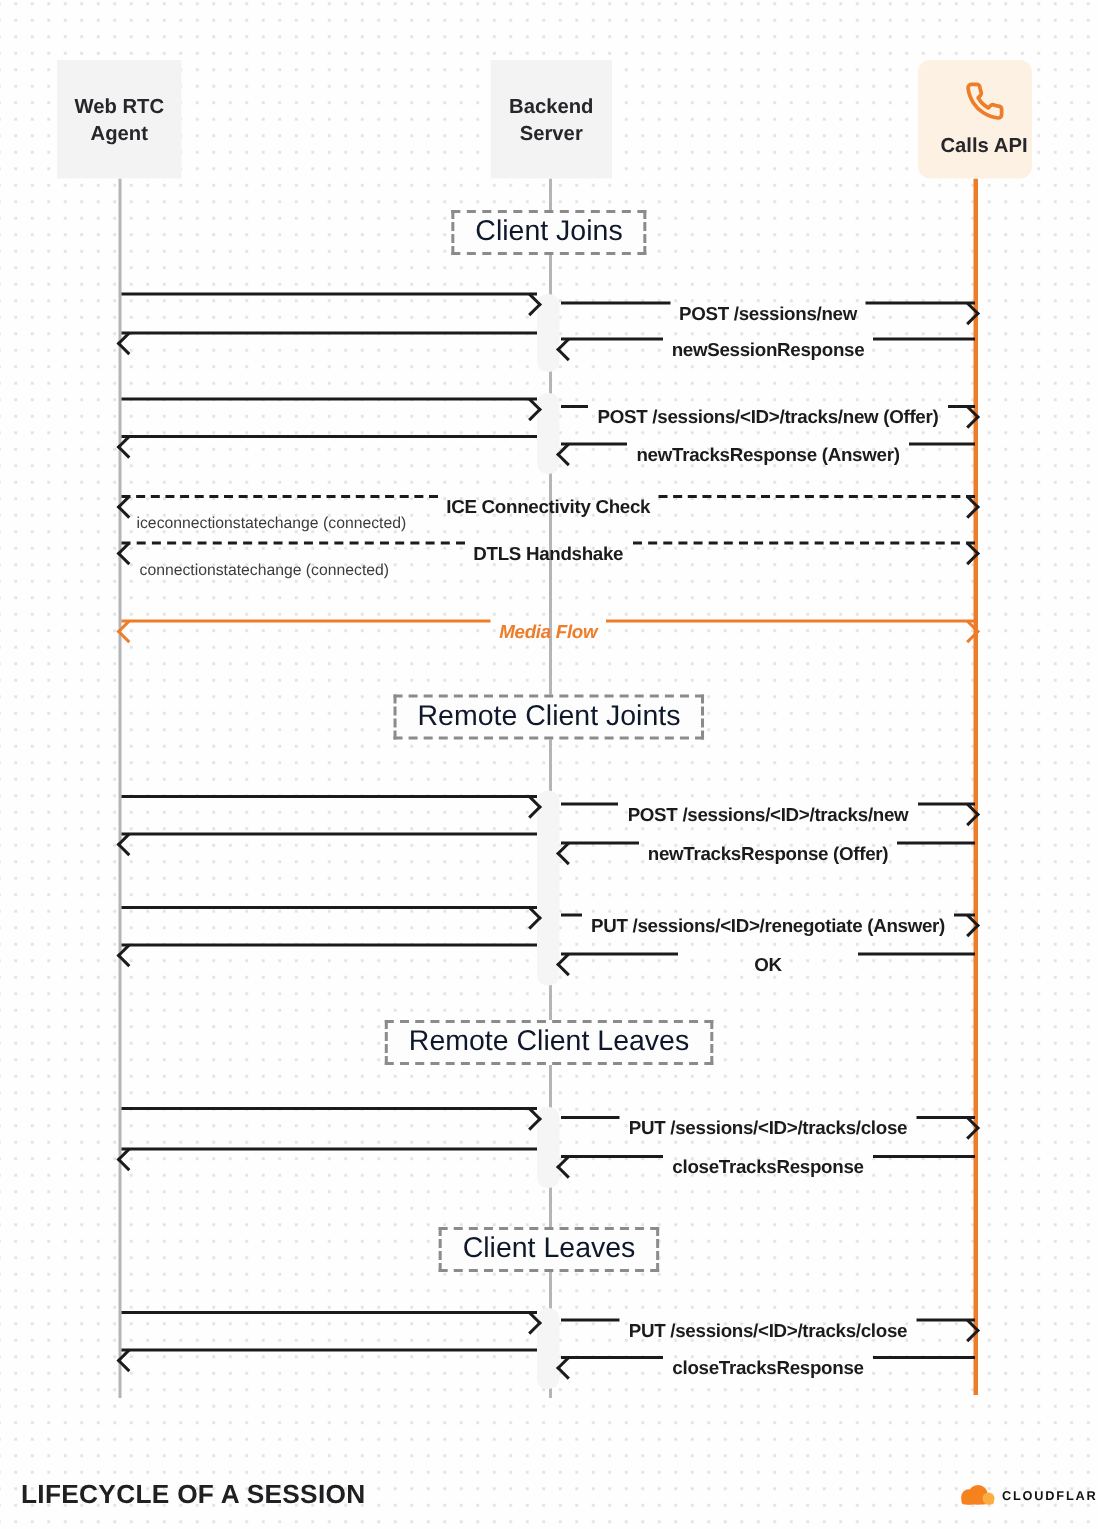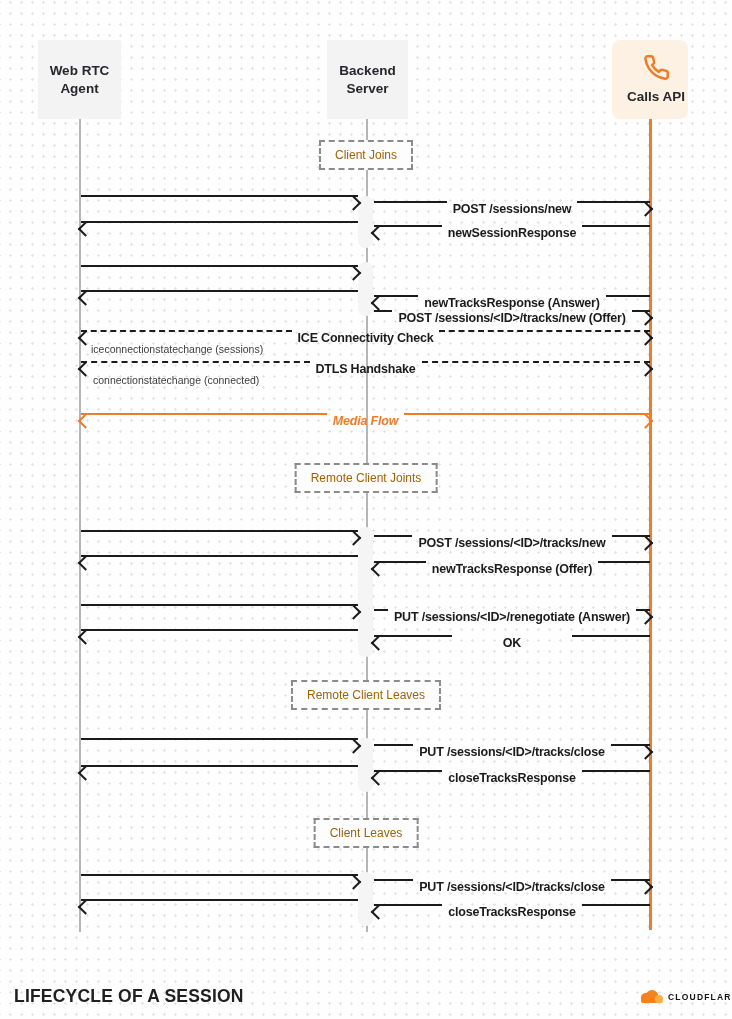--- a/index.html
+++ b/index.html
@@ -35,21 +35,21 @@
   .activation{
     position:absolute;left:358px;width:15px;border-radius:7px;
     background:#f5f5f6;z-index:2;
   }
   
   .section{
     position:absolute;left:366px;transform:translateX(-50%);
     height:30px;display:flex;align-items:center;justify-content:center;
     padding:0 14px;box-sizing:border-box;
     border:2px dashed #8b8b8b;background:#fdfdfd;
-    color:#a16207;font-size:12px;font-weight:400;white-space:nowrap;
+    color:#0f172a;font-size:19px;font-weight:400;white-space:nowrap;
     z-index:3;
   }
   
   .msg{
     position:absolute;height:16px;display:flex;align-items:flex-start;
     color:#1b1b1d;z-index:4;
   }
   .msg .seg{flex:1 1 0;min-width:4px;height:0;border-top:2.6px solid currentColor;}
   .msg.dashed .seg{border-top-style:dashed;}
   .msg .lbl{
@@ -134,21 +134,21 @@
   </div>
   <div class="msg" style="left:81px;width:277px;top:221px;">
     <span class="head l"></span>
       <span class="seg"></span>
   </div>
 
   <div class="msg" style="left:81px;width:277px;top:265px;">
     <span class="seg"></span>
       <span class="head r"></span>
   </div>
-  <div class="msg" style="left:374px;width:276px;top:270px;margin-top:40px;">
+  <div class="msg" style="left:374px;width:276px;top:270px;">
     <span class="seg"></span>
       <span class="lbl">POST /sessions/&lt;ID&gt;/tracks/new (Offer)</span>
       <span class="seg"></span>
     <span class="head r"></span>
   </div>
   <div class="msg" style="left:374px;width:276px;top:295px;">
     <span class="head l"></span>
     <span class="seg"></span>
       <span class="lbl">newTracksResponse (Answer)</span>
       <span class="seg"></span>
@@ -158,21 +158,21 @@
       <span class="seg"></span>
   </div>
 
   <div class="msg dashed" style="left:81px;width:569px;top:330px;">
     <span class="head l"></span>
     <span class="seg"></span>
       <span class="lbl">ICE Connectivity Check</span>
       <span class="seg"></span>
     <span class="head r"></span>
   </div>
-  <div class="caption" style="left:91px;top:343px;">iceconnectionstatechange (sessions)</div>
+  <div class="caption" style="left:91px;top:343px;">iceconnectionstatechange (connected)</div>
 
   <div class="msg dashed" style="left:81px;width:569px;top:361px;">
     <span class="head l"></span>
     <span class="seg"></span>
       <span class="lbl">DTLS Handshake</span>
       <span class="seg"></span>
     <span class="head r"></span>
   </div>
   <div class="caption" style="left:93px;top:374px;">connectionstatechange (connected)</div>
 

